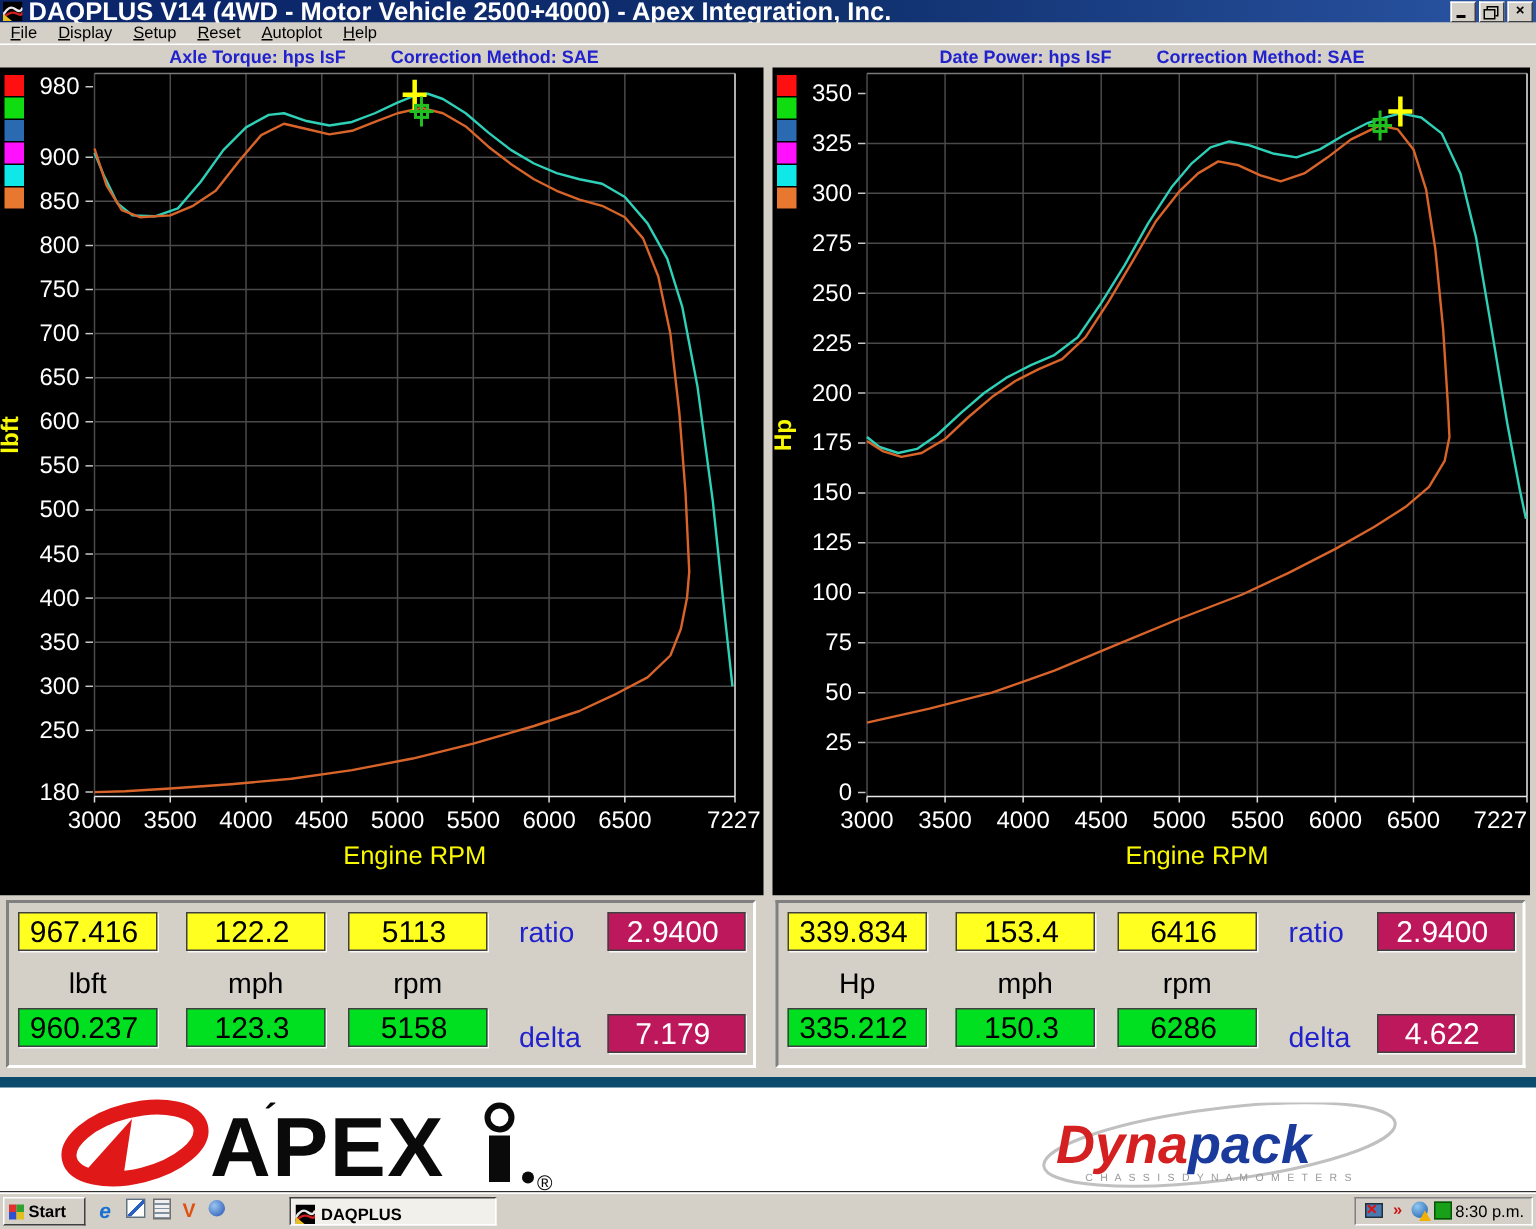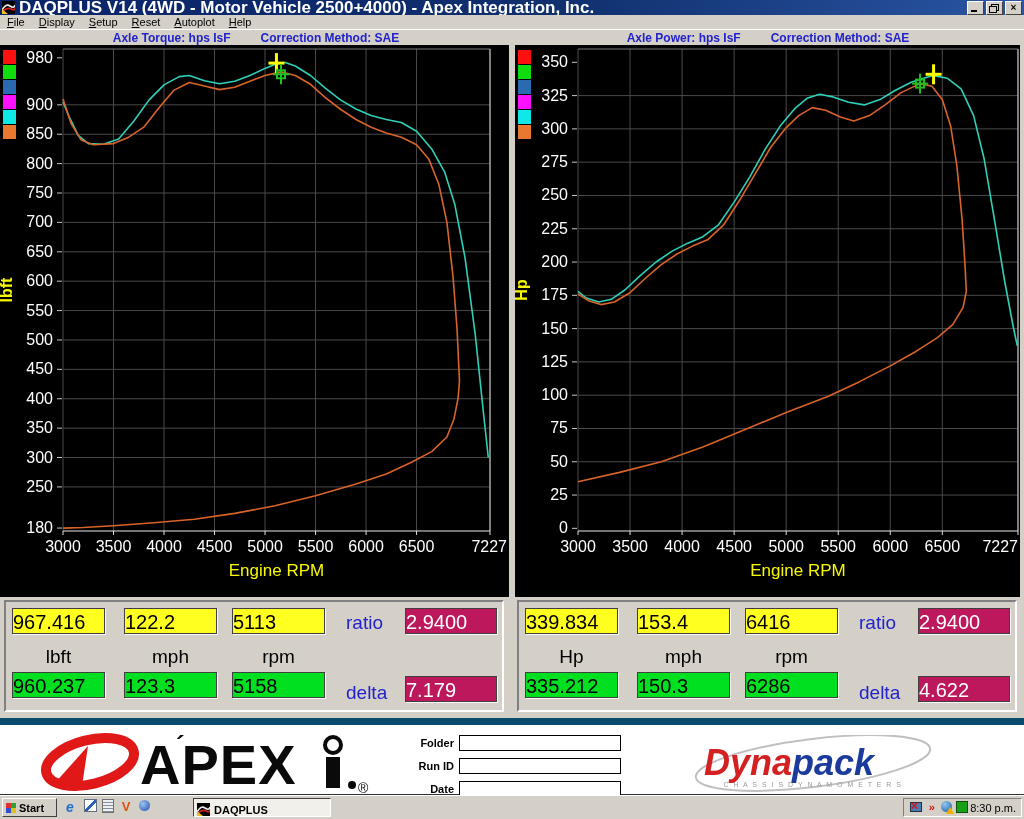--- a/index.html
+++ b/index.html
@@ -28,21 +28,21 @@
   
   .charts{position:absolute;top:45px;left:0;width:1024px;height:552px;background:#d4d0c8}
   svg.chart{position:absolute;top:0;background:#000;display:block}
   #chart0{left:0}
   #chart1{left:515px}
   
   .readouts{position:absolute;top:597px;left:0;width:1024px;height:121px;background:#d4d0c8}
   .readout-panel{position:absolute;top:3px;height:112px;width:500px;background:#d4d0c8;
     border:2px solid;border-color:#808080 #ffffff #ffffff #808080;box-sizing:border-box}
   .rp-left{left:4px}.rp-right{left:517px}
-  .val-box{position:absolute;height:26px;width:93px;font-size:20px;text-align:left;
+  .val-box{position:absolute;height:26px;width:93px;font-size:20px;text-align:center;
     padding-right:5px;line-height:26px;color:#000;box-sizing:border-box;
     border:1px solid #404040;box-shadow:1px 1px 0 #f8f8f8}
   .vb-yellow{background:#ffff20;top:6px}
   .vb-green{background:#00e020;top:70px}
   .vb-blue{background:#be185d;color:#fff;width:92px}
   .vb-x1{left:6px}.vb-x2{left:118px}.vb-x3{left:226px}
   .unit-label{position:absolute;top:44px;width:93px;text-align:center;font-size:19px;color:#000}
   .blue-cap{position:absolute;left:340px;width:56px;font-size:19px;color:#2222cc}
   .blue-cap.r1{top:10px}.blue-cap.r2{top:80px}
   .vb-blue.r1{top:6px;left:399px}.vb-blue.r2{top:74px;left:399px}
@@ -122,21 +122,21 @@
   <span class="menu-item accel"><u>A</u>utoplot</span>
   <span class="menu-item accel"><u>H</u>elp</span>
 </div>
 
 <div class="chart-headers">
   <div class="chart-header">
     <span>Axle Torque: hps IsF</span>
     <span>Correction Method: SAE</span>
   </div>
   <div class="chart-header">
-    <span>Axle Power: hps IsF</span>
+    <span>Date Power: hps IsF</span>
     <span>Correction Method: SAE</span>
   </div>
 </div>
 
 <div class="charts">
   <svg id="chart0" class="chart" width="509" height="552">
       <line x1="63" y1="4" x2="63" y2="486" stroke="#4a4a4a"></line>
       <line x1="63" y1="486" x2="63" y2="490" stroke="#e0e0e0"></line>
       <text x="63" y="507" fill="#fff" font-size="16" text-anchor="middle" font-family="Liberation Sans, sans-serif">3000</text>
       <line x1="113.50863496569671" y1="4" x2="113.50863496569671" y2="486" stroke="#4a4a4a"></line>
@@ -357,34 +357,20 @@
   <svg class="apexi-logo" width="360" height="62" viewBox="0 0 340 62">
     <ellipse cx="50" cy="30" rx="45" ry="22" fill="none" stroke="#e01818" stroke-width="10" transform="rotate(-14 50 30)"></ellipse>
     <path d="M14,52 L48,14 L42,54 Z" fill="#e01818"></path>
     <text x="100" y="52" font-size="56" font-weight="bold" letter-spacing="1" fill="#0a0a0a" font-family="Liberation Sans, sans-serif">APEX</text>
     <text x="136" y="22" font-size="26" font-weight="bold" fill="#0a0a0a">´</text>
     <circle cx="293" cy="13" r="8" fill="none" stroke="#0a0a0a" stroke-width="4"></circle>
     <rect x="286" y="25" width="14" height="31" fill="#0a0a0a"></rect>
     <circle cx="312" cy="53" r="4" fill="#0a0a0a"></circle>
     <text x="318" y="61" font-size="14" fill="#0a0a0a">®</text>
   </svg>
-  <div class="fields">
-    <div class="field-row fr1">
-      <span class="flabel">Folder</span>
-      <input value="" style="">
-    </div>
-    <div class="field-row fr2">
-      <span class="flabel">Run ID</span>
-      <input value="" style="">
-    </div>
-    <div class="field-row fr3">
-      <span class="flabel">Date</span>
-      <input value="" style="">
-    </div>
-  </div>
   <svg class="dynapack-logo" width="250" height="58" viewBox="0 0 250 58">
     <ellipse cx="125" cy="28" rx="118" ry="24" fill="none" stroke="#c0c0c0" stroke-width="2" transform="rotate(-7 125 28)"></ellipse>
     <text x="16" y="40" font-size="36" font-weight="bold" font-style="italic" font-family="Liberation Sans, sans-serif">
       <tspan fill="#d42020">Dyna</tspan><tspan fill="#1a3a9c">pack</tspan>
     </text>
     <text x="125" y="52" font-size="7" letter-spacing="1.5" fill="#9a9a9a" text-anchor="middle">C H A S S I S   D Y N A M O M E T E R S</text>
   </svg>
 </div>
 
 <div class="taskbar">

